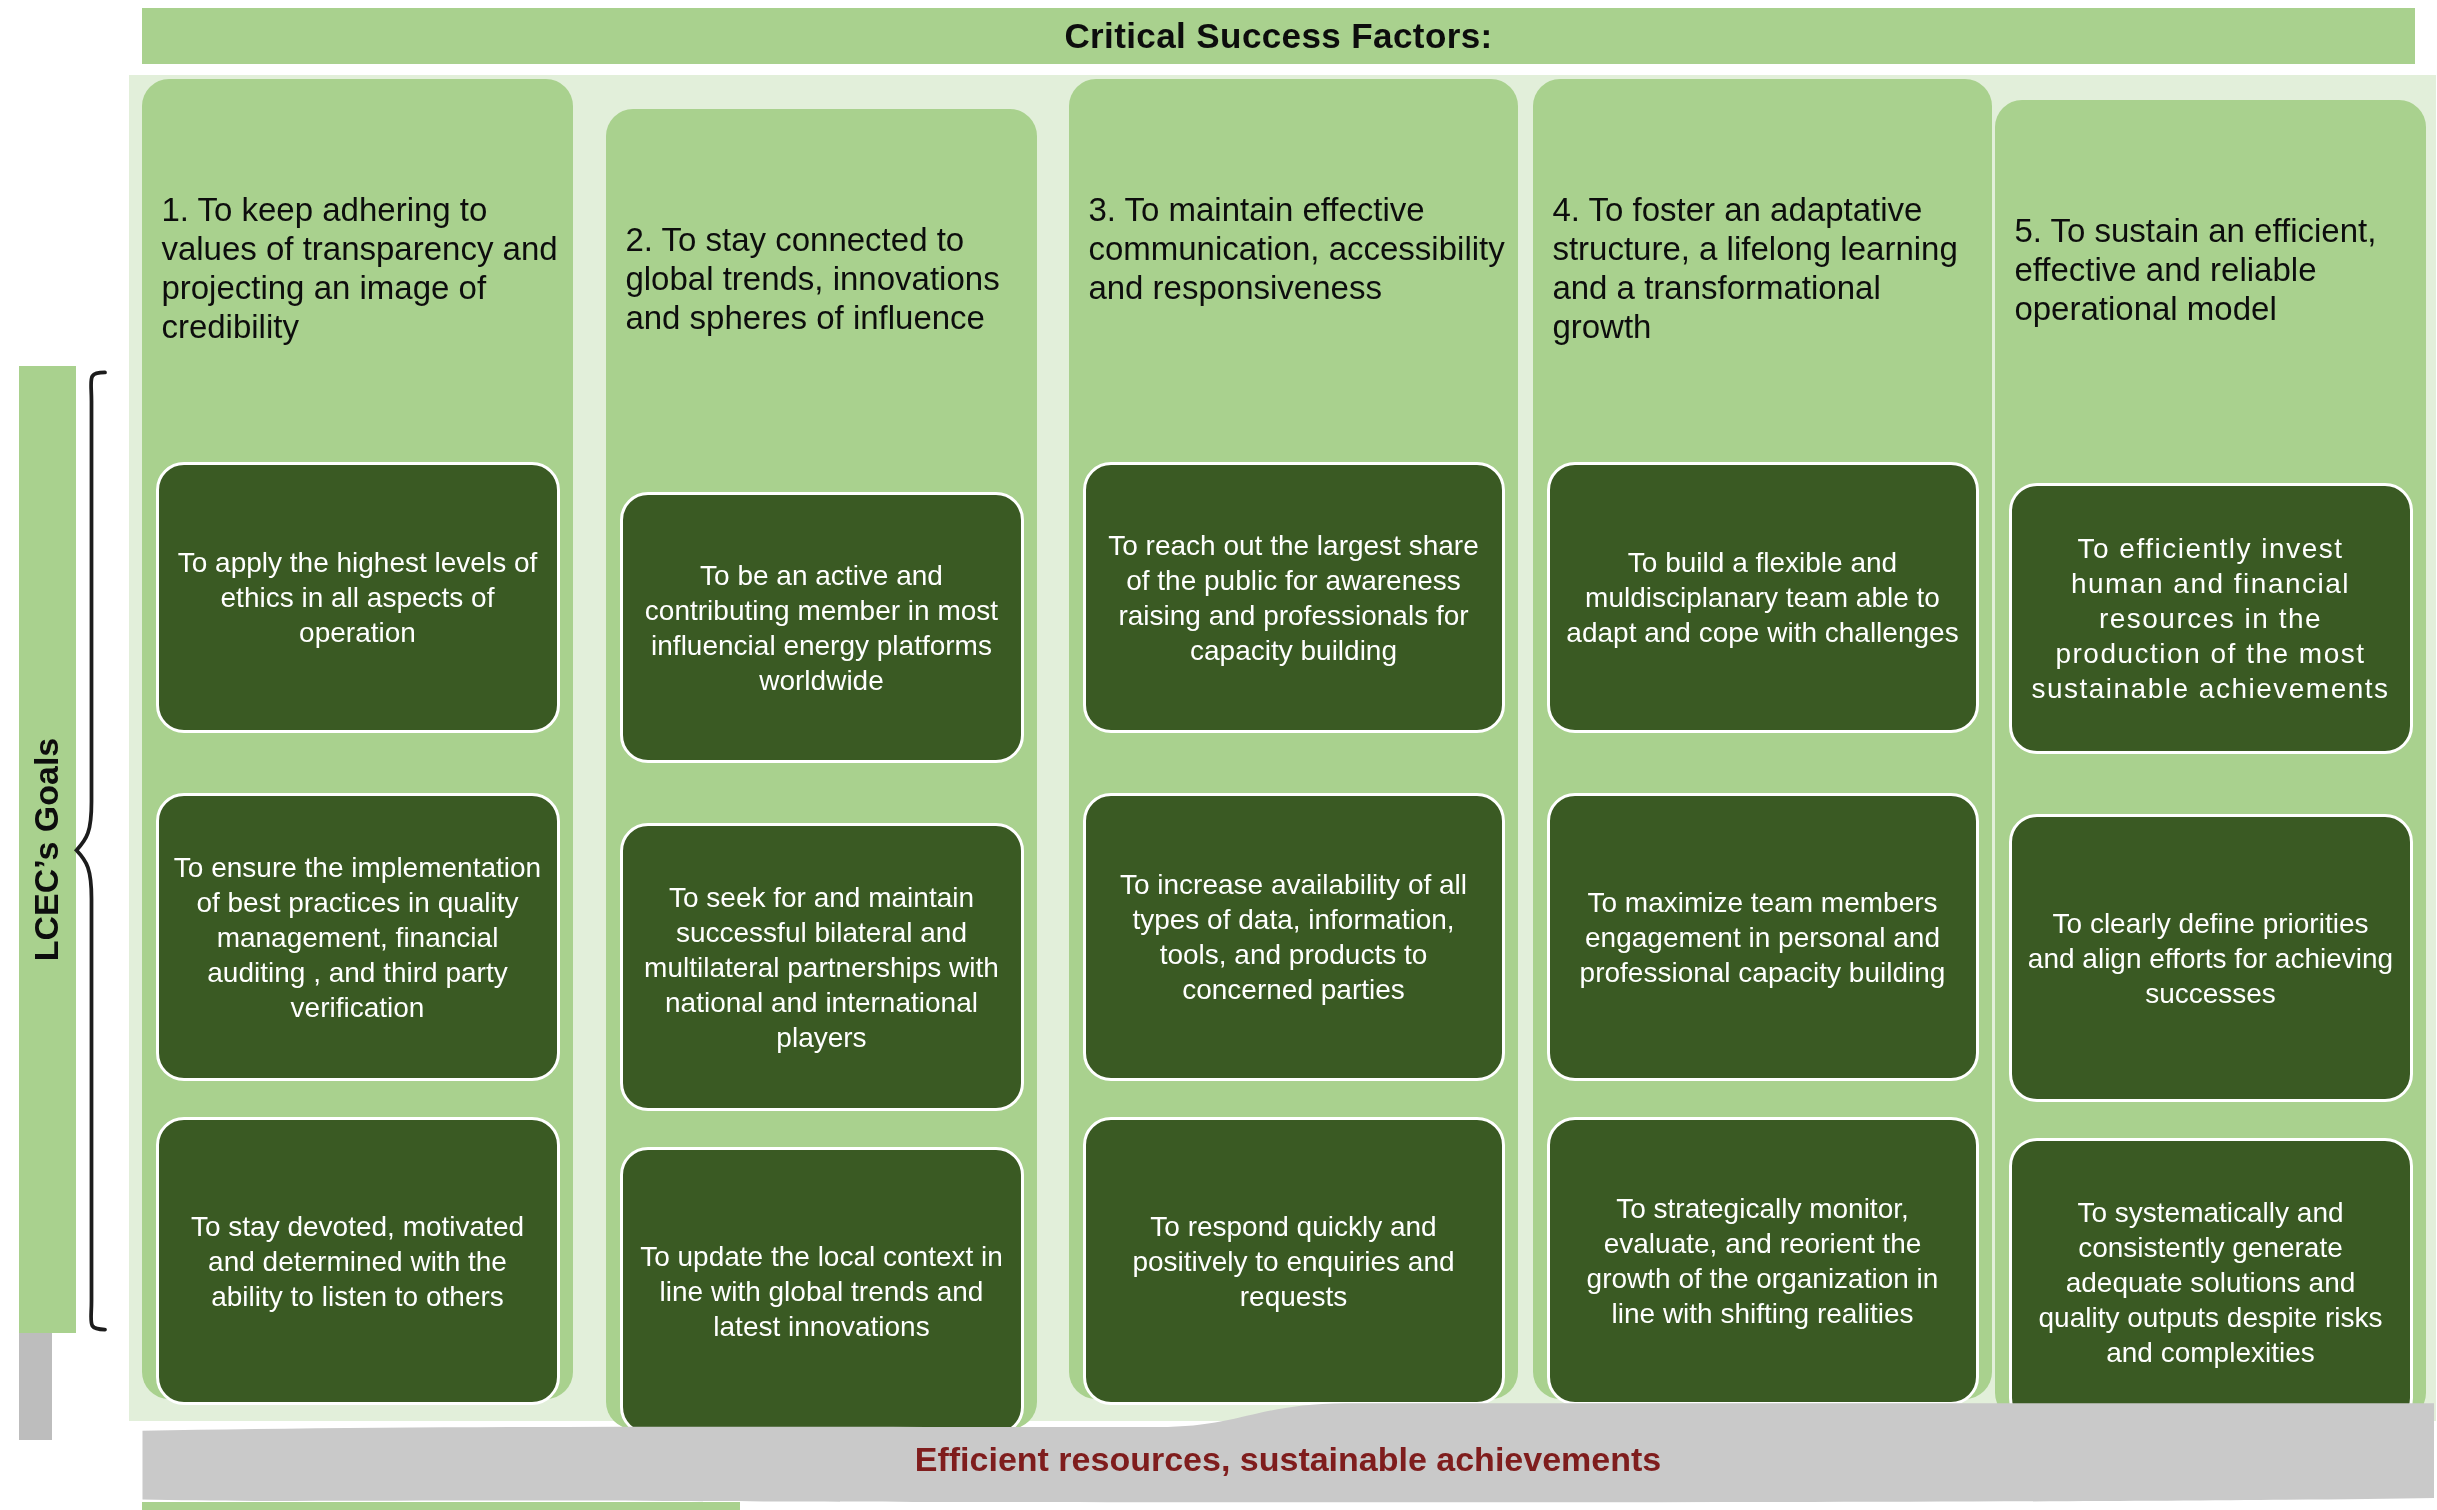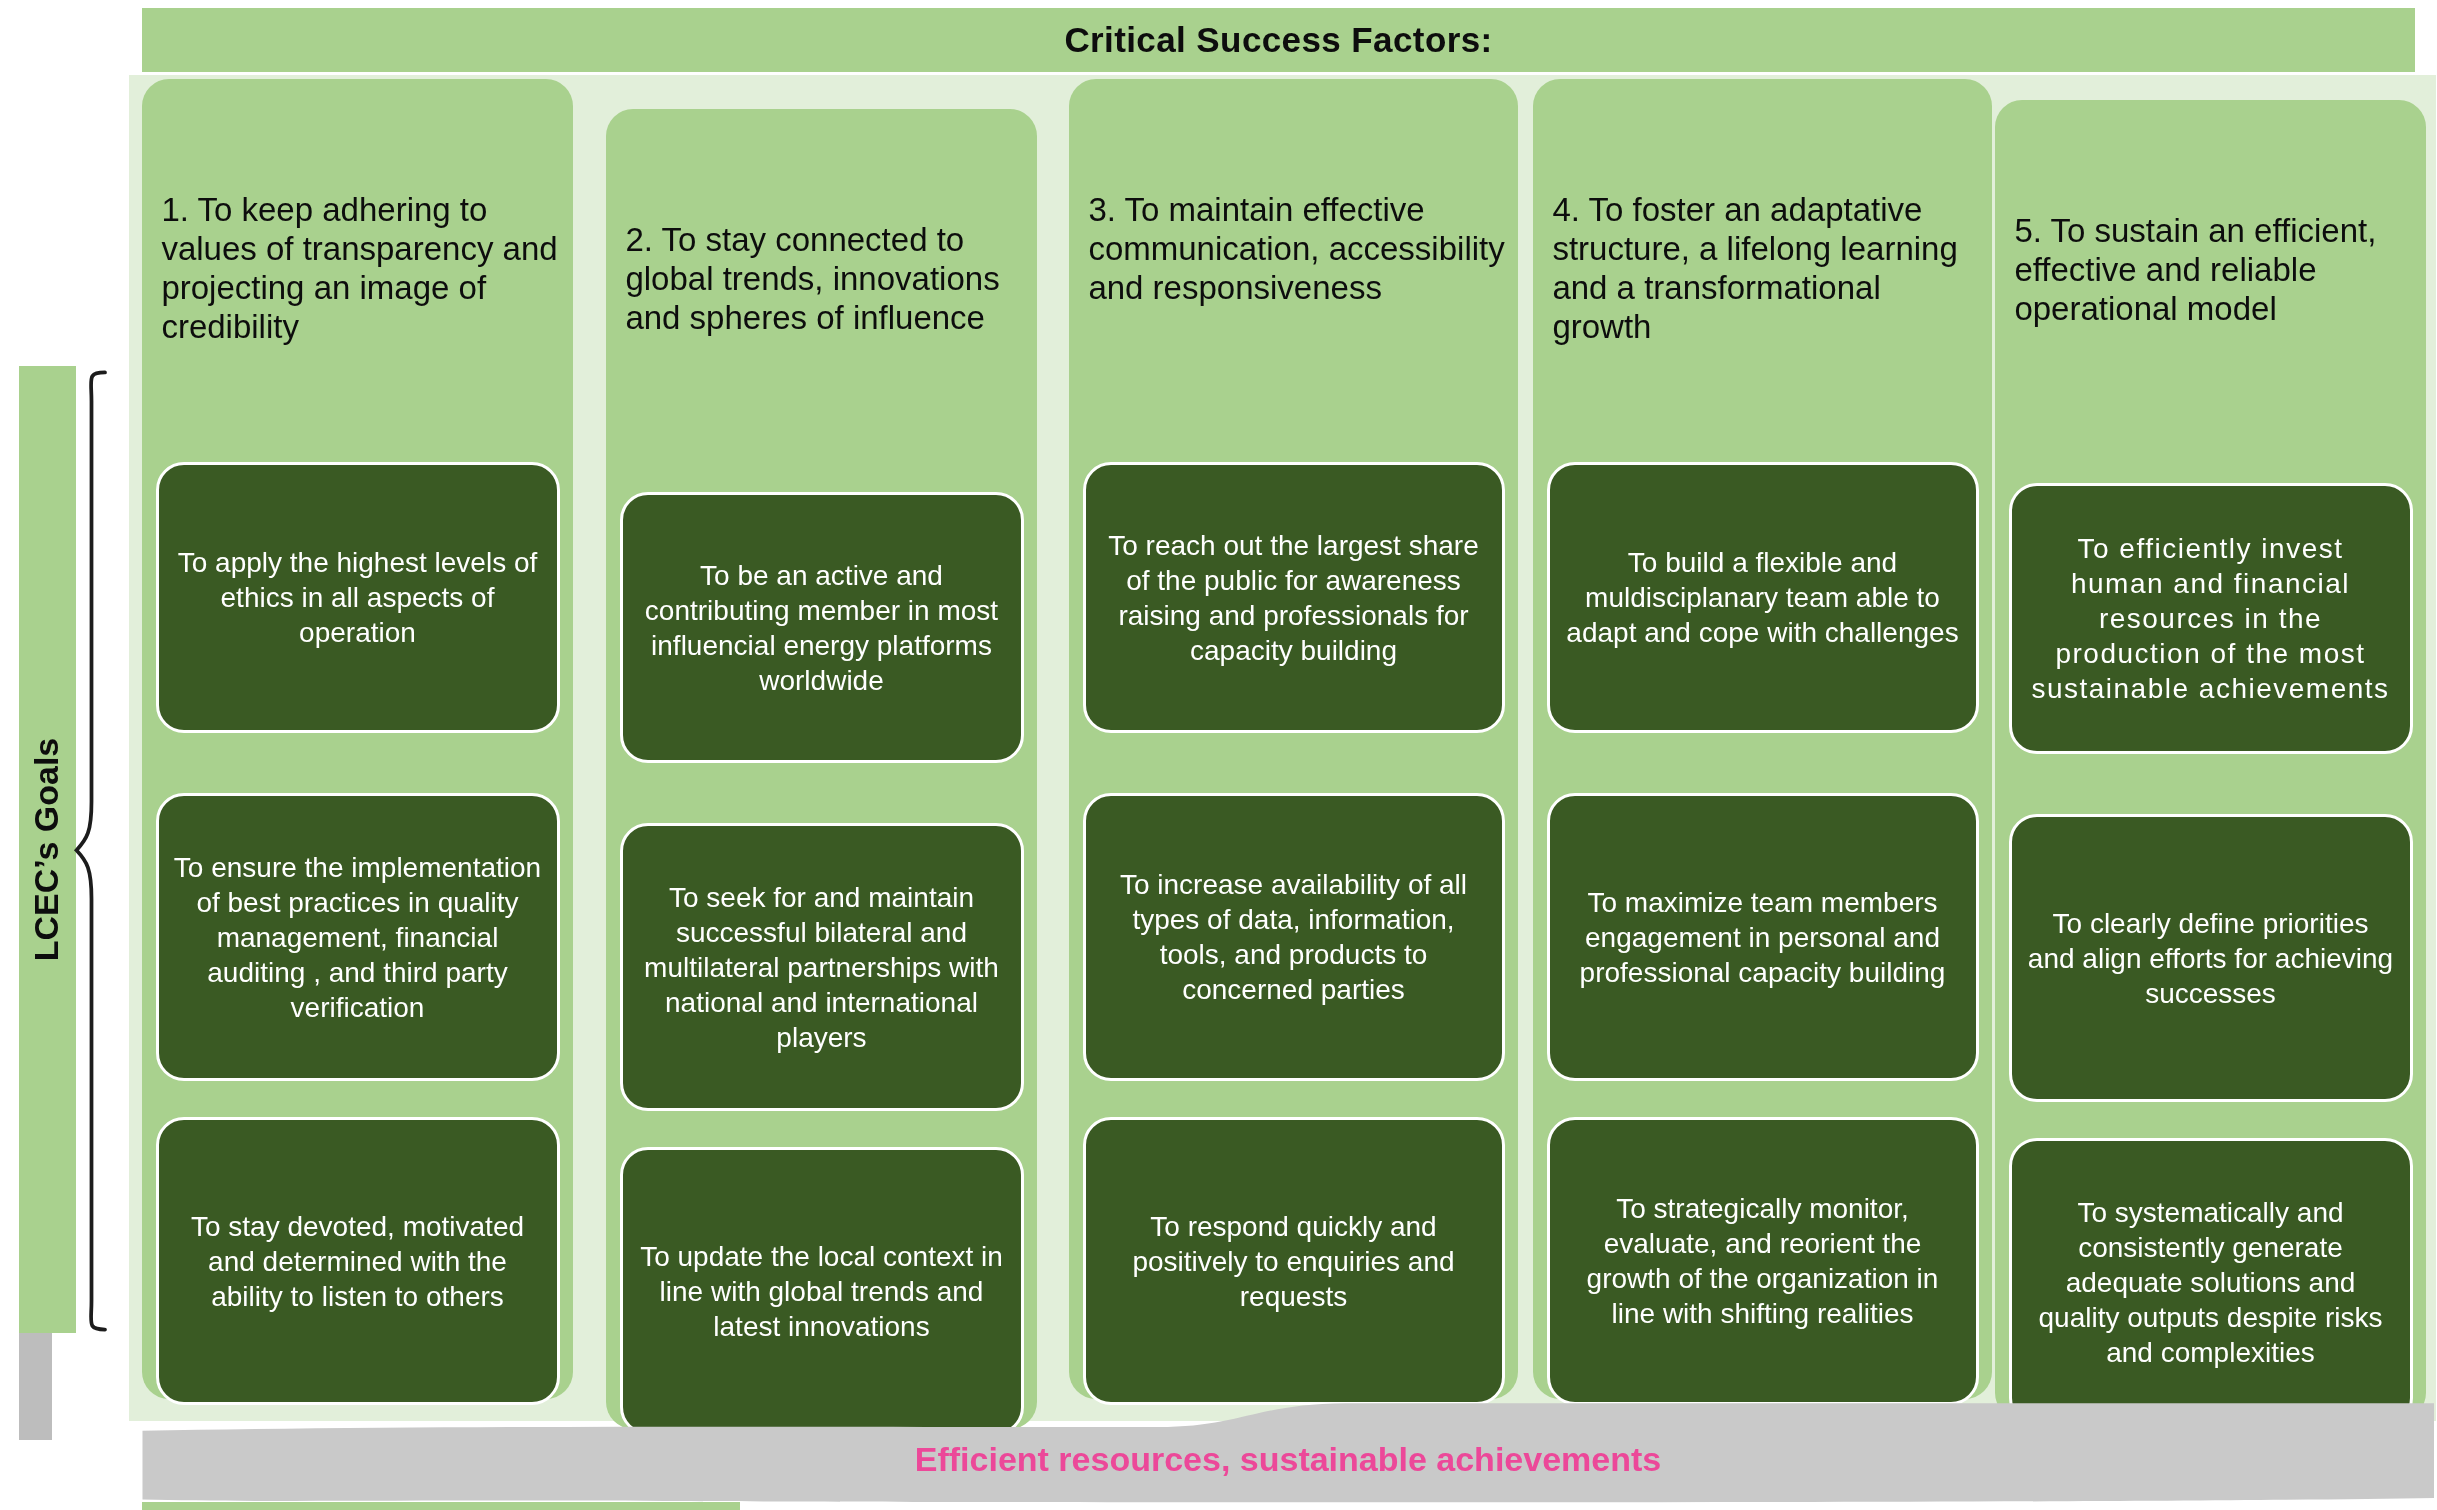--- a/index.html
+++ b/index.html
@@ -8,21 +8,21 @@
     width: 2438px;
     height: 1511px;
     background: #ffffff;
     overflow: hidden;
     font-family: "Liberation Sans", sans-serif;
     color: #0d0d0d;
   }
   .banner {
     position: absolute;
     left: 142px; top: 7.5px;
-    width: 2273px; height: 64px;
+    width: 2273px; height: 56px;
     background: var(--light-green, #a9d18e);
     display: flex; align-items: center; justify-content: center;
   }
   .banner-title {
     font-size: 35px; font-weight: bold; letter-spacing: 0.4px; color: #0d0d0d;
   }
   .backdrop {
     position: absolute;
     left: 129px; top: 75px;
     width: 2307px; height: 1346px;
@@ -93,21 +93,21 @@
     position: absolute;
     left: 141px; top: 1392px;
     width: 2296px; height: 118px;
   }
   .ribbon-shape { fill: var(--ribbon-gray, #c9c9c9); }
   .ribbon-label {
     position: absolute;
     left: 142px; top: 1422px;
     width: 2292px; height: 75px;
     display: flex; align-items: center; justify-content: center;
-    font-size: 34px; font-weight: bold; color: #ec4899;
+    font-size: 34px; font-weight: bold; color: #7f1d1d;
   }
   .bottom-strip {
     position: absolute;
     left: 142px; top: 1502px;
     width: 598px; height: 8.2px;
     background: var(--light-green, #a9d18e);
   }
 </style>
 </head>
 <body>

